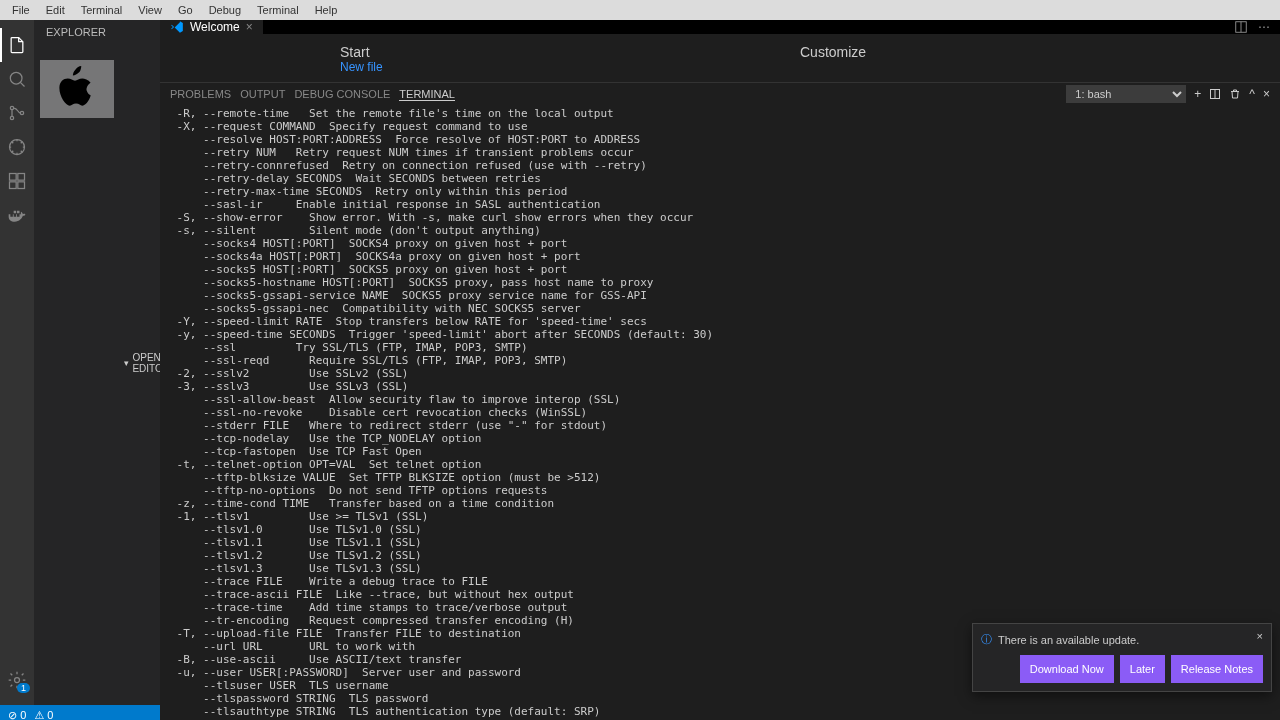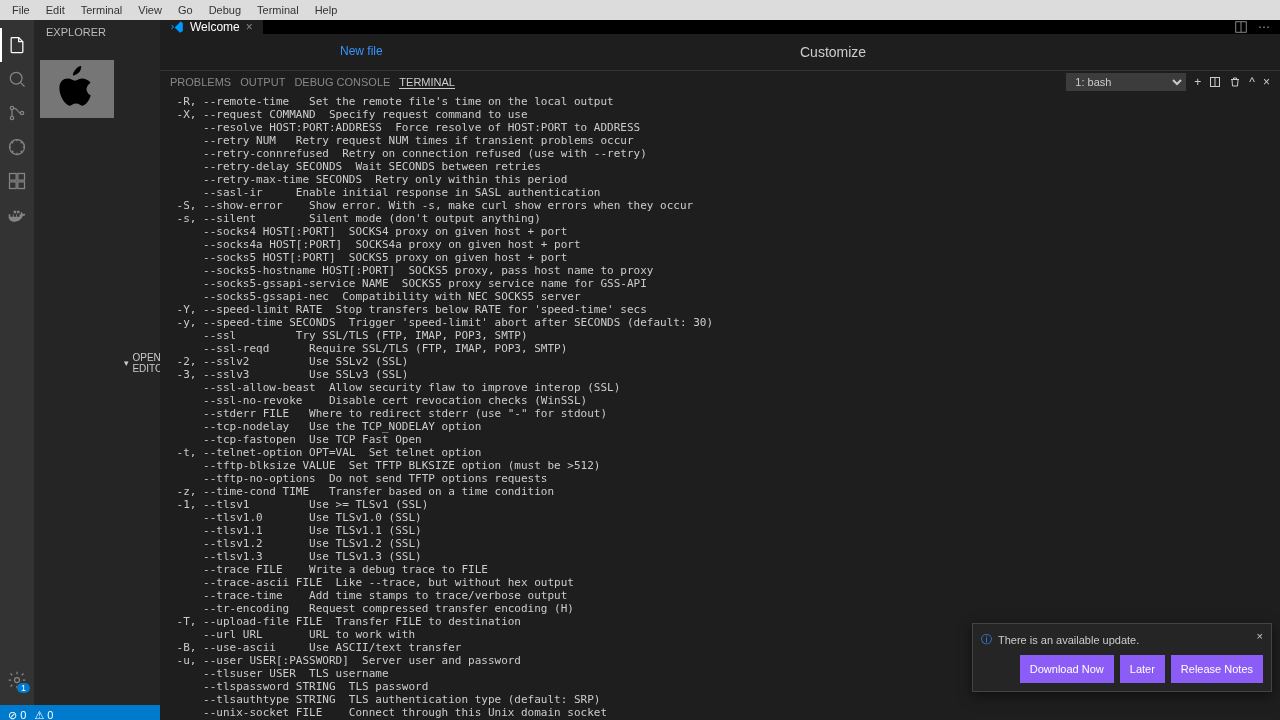--- a/index.html
+++ b/index.html
@@ -138,20 +138,21 @@
     </div>
 
     <div class="watermark">
       <svg width="50" height="50" viewBox="0 0 24 24">
           <path d="M17.5 12.5c0-2.5 2-3.5 2-3.5-1-1.5-3-2-4-2-1.5 0-2.5 1-3.5 1s-2-1-3.5-1c-2 0-4 1.5-4 4.5 0 4 3 8.5 5 8.5 1 0 1.5-1 3-1s2 1 3 1c2 0 4-4 4-5-2-1-2-3-2-3zM14 4c1-1 1-3 1-3-1 0-2.5 1-3 2-1 1-1 2.5-1 2.5 1 0 2-0.5 3-1.5z"></path>
         </svg>
     </div>
 
     <div class="welcome">
       <div class="col" style="padding-left:160px">
+        <h3>Start</h3>
         <div class="link">New file</div>
       </div>
       <div class="col">
         <h3>Customize</h3>
       </div>
     </div>
 
     <div class="terminal-panel">
       <div class="terminal-tabs">
         <span class="tt">PROBLEMS</span>

